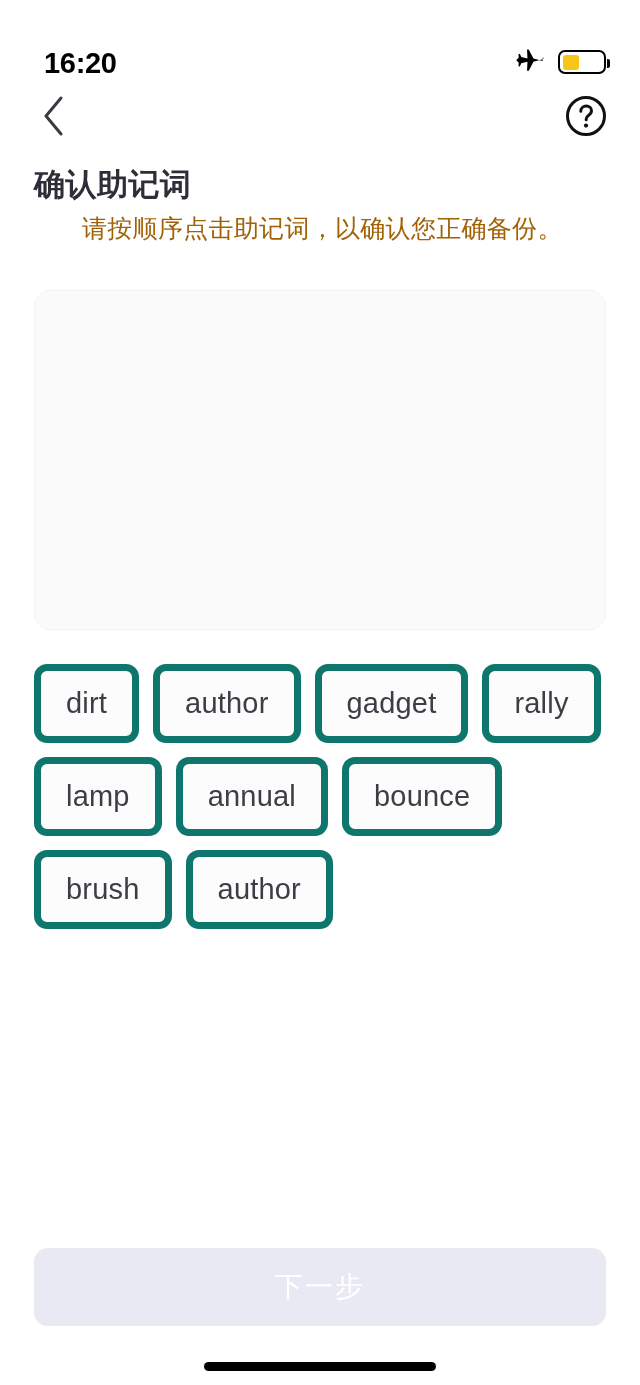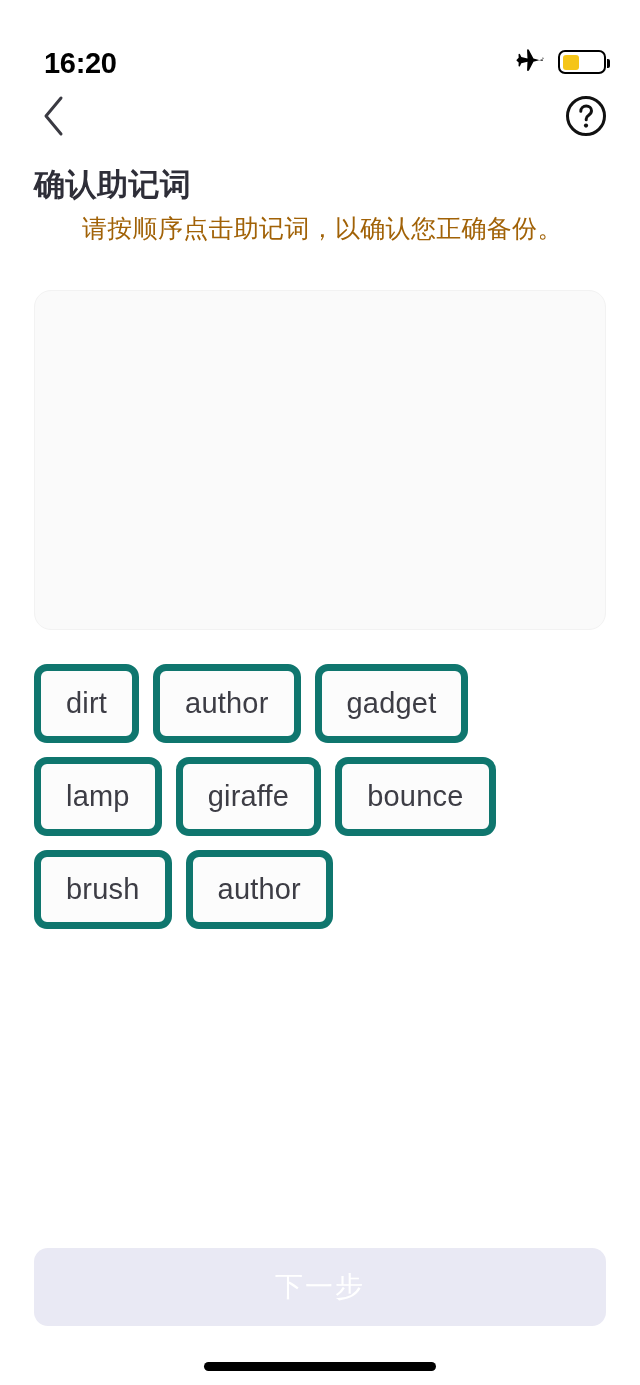--- a/index.html
+++ b/index.html
@@ -229,22 +229,23 @@
 
   <div class="page-title">确认助记词</div>
   <div class="page-subtitle">请按顺序点击助记词，以确认您正确备份。</div>
 
   <div class="answer-area" id="answer-area"></div>
 
   <div class="chips" id="chips">
       <div class="chip">dirt</div>
       <div class="chip">author</div>
       <div class="chip">gadget</div>
+      <div class="chip">rally</div>
       <div class="chip">lamp</div>
-      <div class="chip">giraffe</div>
+      <div class="chip">annual</div>
       <div class="chip">bounce</div>
       <div class="chip">brush</div>
       <div class="chip">author</div>
     </div>
 
   <button class="next-btn">下一步</button>
 
   <div class="home-indicator"></div>
 
 </div>

